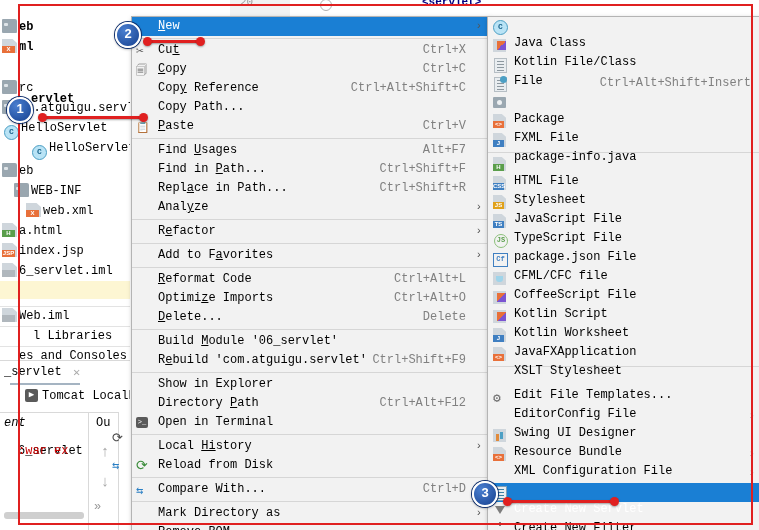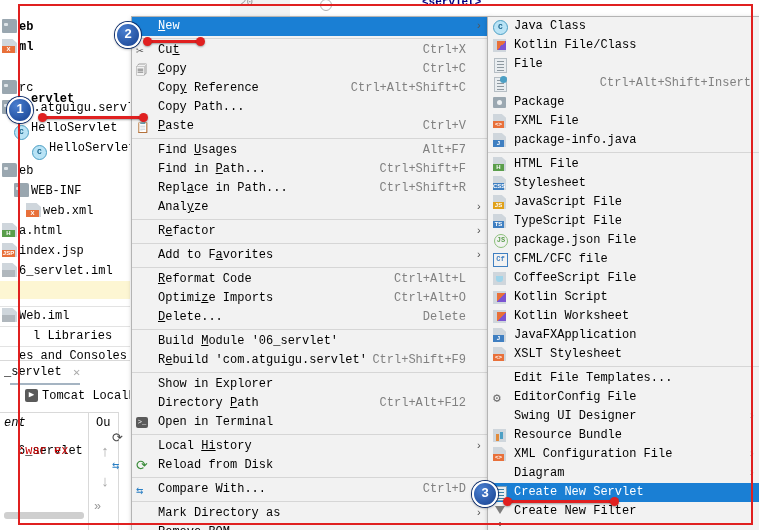--- a/index.html
+++ b/index.html
@@ -98,21 +98,21 @@
   .termbox{position:absolute;left:0;top:2px;width:12px;height:11px;background:#5a5a5a;border-radius:2px;
            color:#fff;font-size:7px;line-height:11px;text-align:center;font-family:"Liberation Mono",monospace;}
   .bundlebox{position:absolute;left:0;top:1px;width:13px;height:13px;background:#cfd6dc;}
   .bundlebox:after{content:"";position:absolute;left:3px;bottom:1px;width:3px;height:7px;background:#e08a3c;
                    box-shadow:4px -2px 0 0 #4c9fc4;}
 
   
   #sub-menu{left:487px;top:16px;width:271px;height:514px;}
   .si{position:relative;height:19px;line-height:19px;white-space:nowrap;font-size:12px;}
   .si .sicon{position:absolute;left:5px;top:2px;width:15px;height:15px;}
-  .si .slabel{position:absolute;left:26px;top:0;}
+  .si .slabel{position:absolute;left:26px;top:17px;}
   .si .saccel{position:absolute;right:8px;top:0;color:#808080;}
   .si .sarrow{position:absolute;right:4px;top:0;color:#555;font-size:11px;}
   .si.sel{background:#1a7fd4;}
   .si.sel .slabel{color:#ffffff;}
 
   .fi{position:absolute;left:0;top:0;width:13px;height:14px;background:#cfd6dc;
       clip-path:polygon(0 0,68% 0,100% 26%,100% 100%,0 100%);}
   .fi .badge{position:absolute;left:0;bottom:0;width:11px;height:7px;font-size:6px;line-height:7px;color:#fff;
              text-align:center;font-weight:bold;font-family:"Liberation Sans",sans-serif;}
   .b-fxml{background:#e8703a;}
@@ -173,21 +173,21 @@
     <div class="editor-code">&lt;servlet&gt;</div>
   </div>
 
   <div class="left-panel">
     <div class="tree" id="tree">
         <div class="trow b" style="position: absolute; top: 0px; left: 0px; width: 130px; padding-left: 2px;"><span class="ic ic-folder"></span><span>eb</span></div>
         <div class="trow b" style="position: absolute; top: 20px; left: 0px; width: 130px; padding-left: 2px;"><span class="ic ic-file"><span class="tag xml">X</span></span><span>ml</span></div>
         <div class="trow b" style="position: absolute; top: 40px; left: 0px; width: 130px; padding-left: 14px; margin-top: 32px;"><span class="ic"></span><span>ervlet</span></div>
         <div class="trow" style="position: absolute; top: 61px; left: 0px; width: 130px; padding-left: 2px;"><span class="ic ic-folder"></span><span>rc</span></div>
         <div class="trow" style="position: absolute; top: 81px; left: 0px; width: 130px; padding-left: 2px;"><span class="ic ic-folder"></span><span>om.atguigu.servl</span></div>
-        <div class="trow" style="position: absolute; top: 101px; left: 0px; width: 130px; padding-left: 14px;"><span class="ic ic-class">C</span><span>HelloServlet</span></div>
+        <div class="trow" style="position: absolute; top: 101px; left: 0px; width: 130px; padding-left: 4px;"><span class="ic ic-class">C</span><span>HelloServlet</span></div>
         <div class="trow" style="position: absolute; top: 121px; left: 0px; width: 130px; padding-left: 32px;"><span class="ic ic-class">C</span><span>HelloServlet2</span></div>
         <div class="trow" style="position: absolute; top: 144px; left: 0px; width: 130px; padding-left: 2px;"><span class="ic ic-folder"></span><span>eb</span></div>
         <div class="trow" style="position: absolute; top: 164px; left: 0px; width: 130px; padding-left: 14px;"><span class="ic ic-folder"></span><span>WEB-INF</span></div>
         <div class="trow" style="position: absolute; top: 184px; left: 0px; width: 130px; padding-left: 26px;"><span class="ic ic-file"><span class="tag xml">X</span></span><span>web.xml</span></div>
         <div class="trow" style="position: absolute; top: 204px; left: 0px; width: 130px; padding-left: 2px;"><span class="ic ic-file"><span class="tag html">H</span></span><span>a.html</span></div>
         <div class="trow" style="position: absolute; top: 224px; left: 0px; width: 130px; padding-left: 2px;"><span class="ic ic-file"><span class="tag jsp">JSP</span></span><span>index.jsp</span></div>
         <div class="trow" style="position: absolute; top: 244px; left: 0px; width: 130px; padding-left: 2px;"><span class="ic ic-file"><span class="tag iml"></span></span><span>6_servlet.iml</span></div>
         <div class="trow" style="position: absolute; top: 289px; left: 0px; width: 130px; padding-left: 2px;"><span class="ic ic-file"><span class="tag iml"></span></span><span>Web.iml</span></div>
         <div class="trow" style="position: absolute; top: 309px; left: 0px; width: 130px; padding-left: 16px;"><span class="ic"></span><span>l Libraries</span></div>
         <div class="trow" style="position: absolute; top: 329px; left: 0px; width: 130px; padding-left: 2px;"><span class="ic"></span><span>es and Consoles</span></div>

